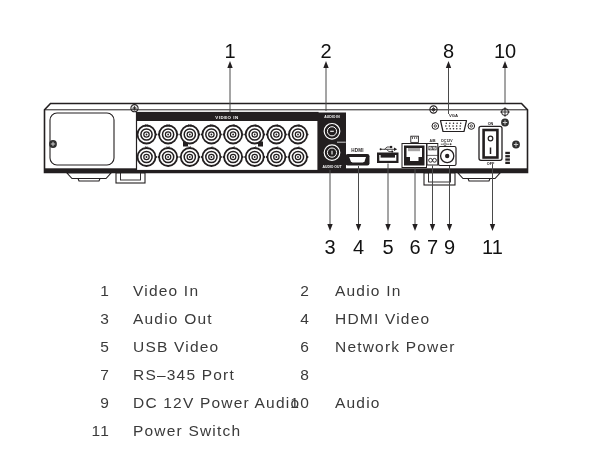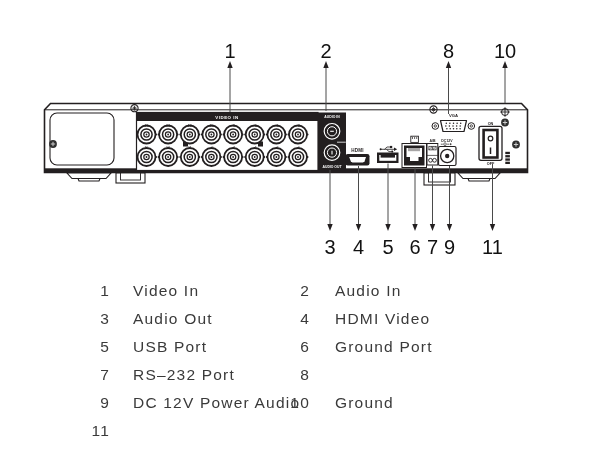--- a/index.html
+++ b/index.html
@@ -313,35 +313,36 @@
       <span class="l2">Audio In</span>
     </div>
     <div class="lrow">
       <span class="n1">3</span>
       <span class="l1">Audio Out</span>
       <span class="n2">4</span>
       <span class="l2">HDMI Video</span>
     </div>
     <div class="lrow">
       <span class="n1">5</span>
-      <span class="l1">USB Port</span>
+      <span class="l1">USB Video</span>
       <span class="n2">6</span>
-      <span class="l2">Ground Port</span>
+      <span class="l2">Network Power</span>
     </div>
     <div class="lrow">
       <span class="n1">7</span>
-      <span class="l1">RS–232 Port</span>
+      <span class="l1">RS–345 Port</span>
       <span class="n2">8</span>
     </div>
     <div class="lrow">
       <span class="n1">9</span>
       <span class="l1">DC 12V Power Audio</span>
       <span class="n2">10</span>
-      <span class="l2">Ground</span>
+      <span class="l2">Audio</span>
     </div>
     <div class="lrow">
       <span class="n1">11</span>
+      <span class="l1">Power Switch</span>
       <span class="n2"></span>
       <span class="l2"></span>
     </div>
   </div>
 
 </div>
 
 </body></html>

